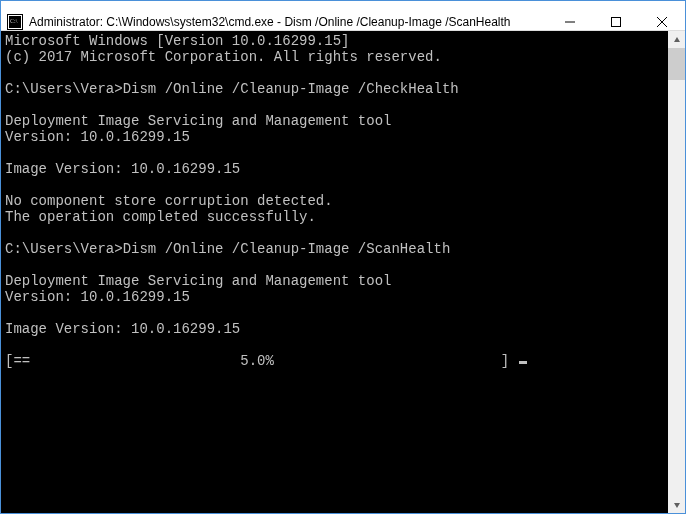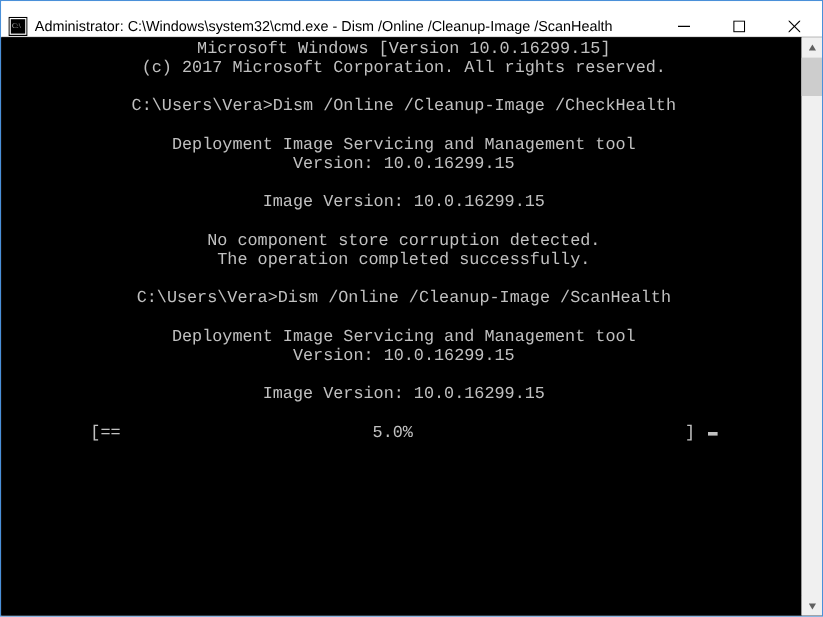--- a/index.html
+++ b/index.html
@@ -65,21 +65,20 @@
     }
     .win-btn svg {
       width: 10px;
       height: 10px;
     }
     .console-wrap {
       flex: 1;
       display: flex;
       background: #000;
       overflow: hidden;
-      text-align: center;
     }
     .console {
       flex: 1;
       background: #000;
       color: #c0c0c0;
       font-family: Consolas, "Courier New", monospace;
       font-size: 14px;
       line-height: 16px;
       padding: 2px 0 0 4px;
       white-space: pre;

